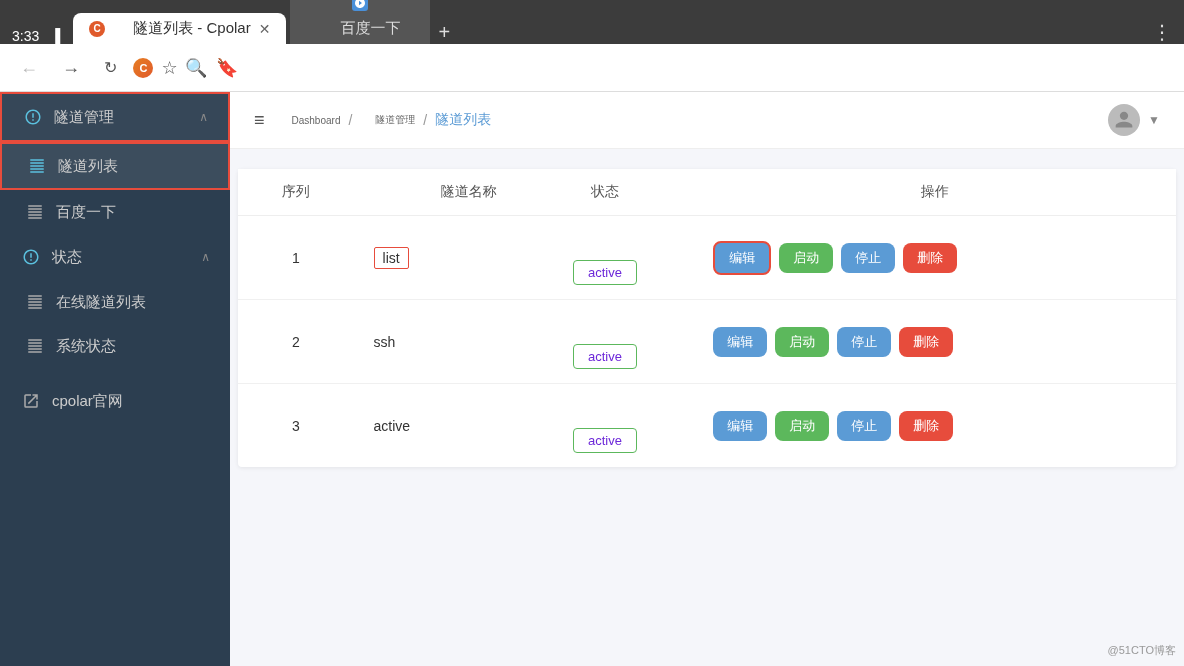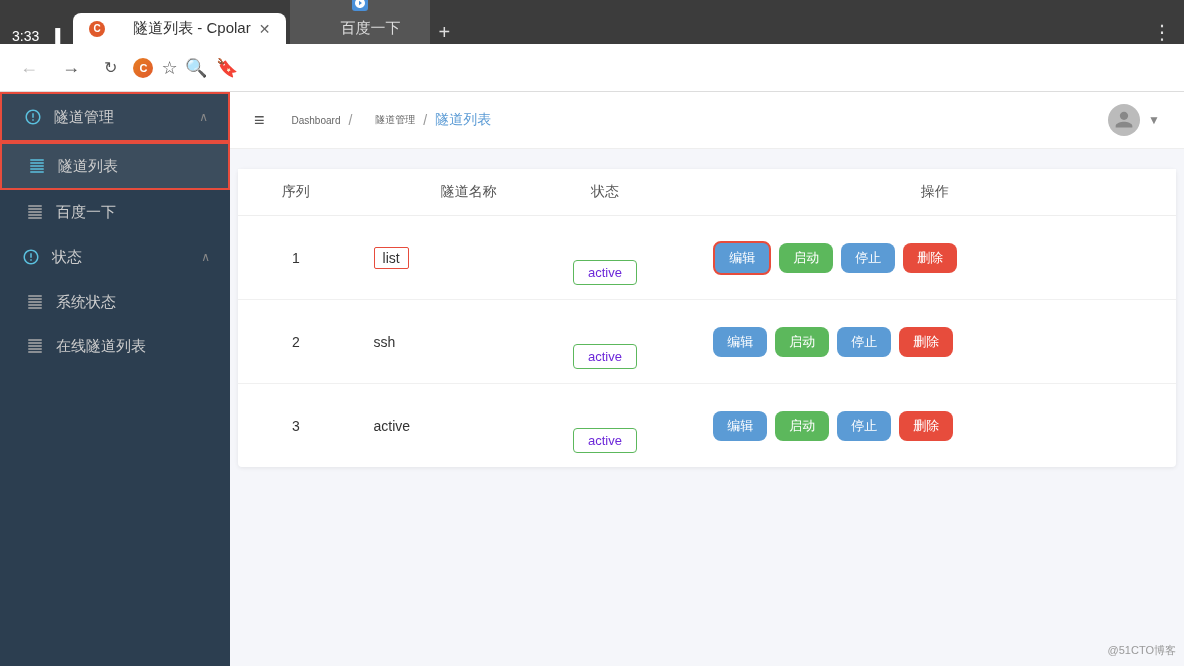--- a/index.html
+++ b/index.html
@@ -157,32 +157,40 @@
         <span class="sidebar-item-label">状态</span>
         <span class="sidebar-item-arrow">∧</span>
       </div>
 
       <div class="sidebar-sub-item">
         <span class="sidebar-item-icon">
           <svg width="18" height="18" viewBox="0 0 24 24" fill="#aaa">
               <path d="M3 3h18v2H3zm0 4h18v2H3zm0 4h18v2H3zm0 4h18v2H3zm0 4h18v2H3z"></path>
             </svg>
         </span>
+        <span class="sidebar-item-label">在线隧道列表</span>
+      </div>
+
+      <div class="sidebar-sub-item">
+        <span class="sidebar-item-icon">
+          <svg width="18" height="18" viewBox="0 0 24 24" fill="#aaa">
+              <path d="M3 3h18v2H3zm0 4h18v2H3zm0 4h18v2H3zm0 4h18v2H3zm0 4h18v2H3z"></path>
+            </svg>
+        </span>
         <span class="sidebar-item-label">系统状态</span>
       </div>
 
-      <div class="sidebar-sub-item">
-        <span class="sidebar-item-icon">
-          <svg width="18" height="18" viewBox="0 0 24 24" fill="#aaa">
-              <path d="M3 3h18v2H3zm0 4h18v2H3zm0 4h18v2H3zm0 4h18v2H3zm0 4h18v2H3z"></path>
-            </svg>
-        </span>
-        <span class="sidebar-item-label">在线隧道列表</span>
-      </div>
-
+      <div class="sidebar-item" style="margin-top:8px;">
+        <span class="sidebar-item-icon">
+          <svg width="18" height="18" viewBox="0 0 24 24" fill="#aaa">
+              <path d="M19 19H5V5h7V3H5a2 2 0 00-2 2v14a2 2 0 002 2h14a2 2 0 002-2v-7h-2v7zM14 3v2h3.59l-9.83 9.83 1.41 1.41L19 6.41V10h2V3h-7z"></path>
+            </svg>
+        </span>
+        <span class="sidebar-item-label">cpolar官网</span>
+      </div>
     </nav>
 
     <main class="main-content">
 
       <div class="breadcrumb-bar">
         <span class="breadcrumb-menu-icon">≡</span>
         <span class="breadcrumb-text">Dashboard</span>
         <span class="breadcrumb-sep">/</span>
         <span class="breadcrumb-text">隧道管理</span>
         <span class="breadcrumb-sep">/</span>

